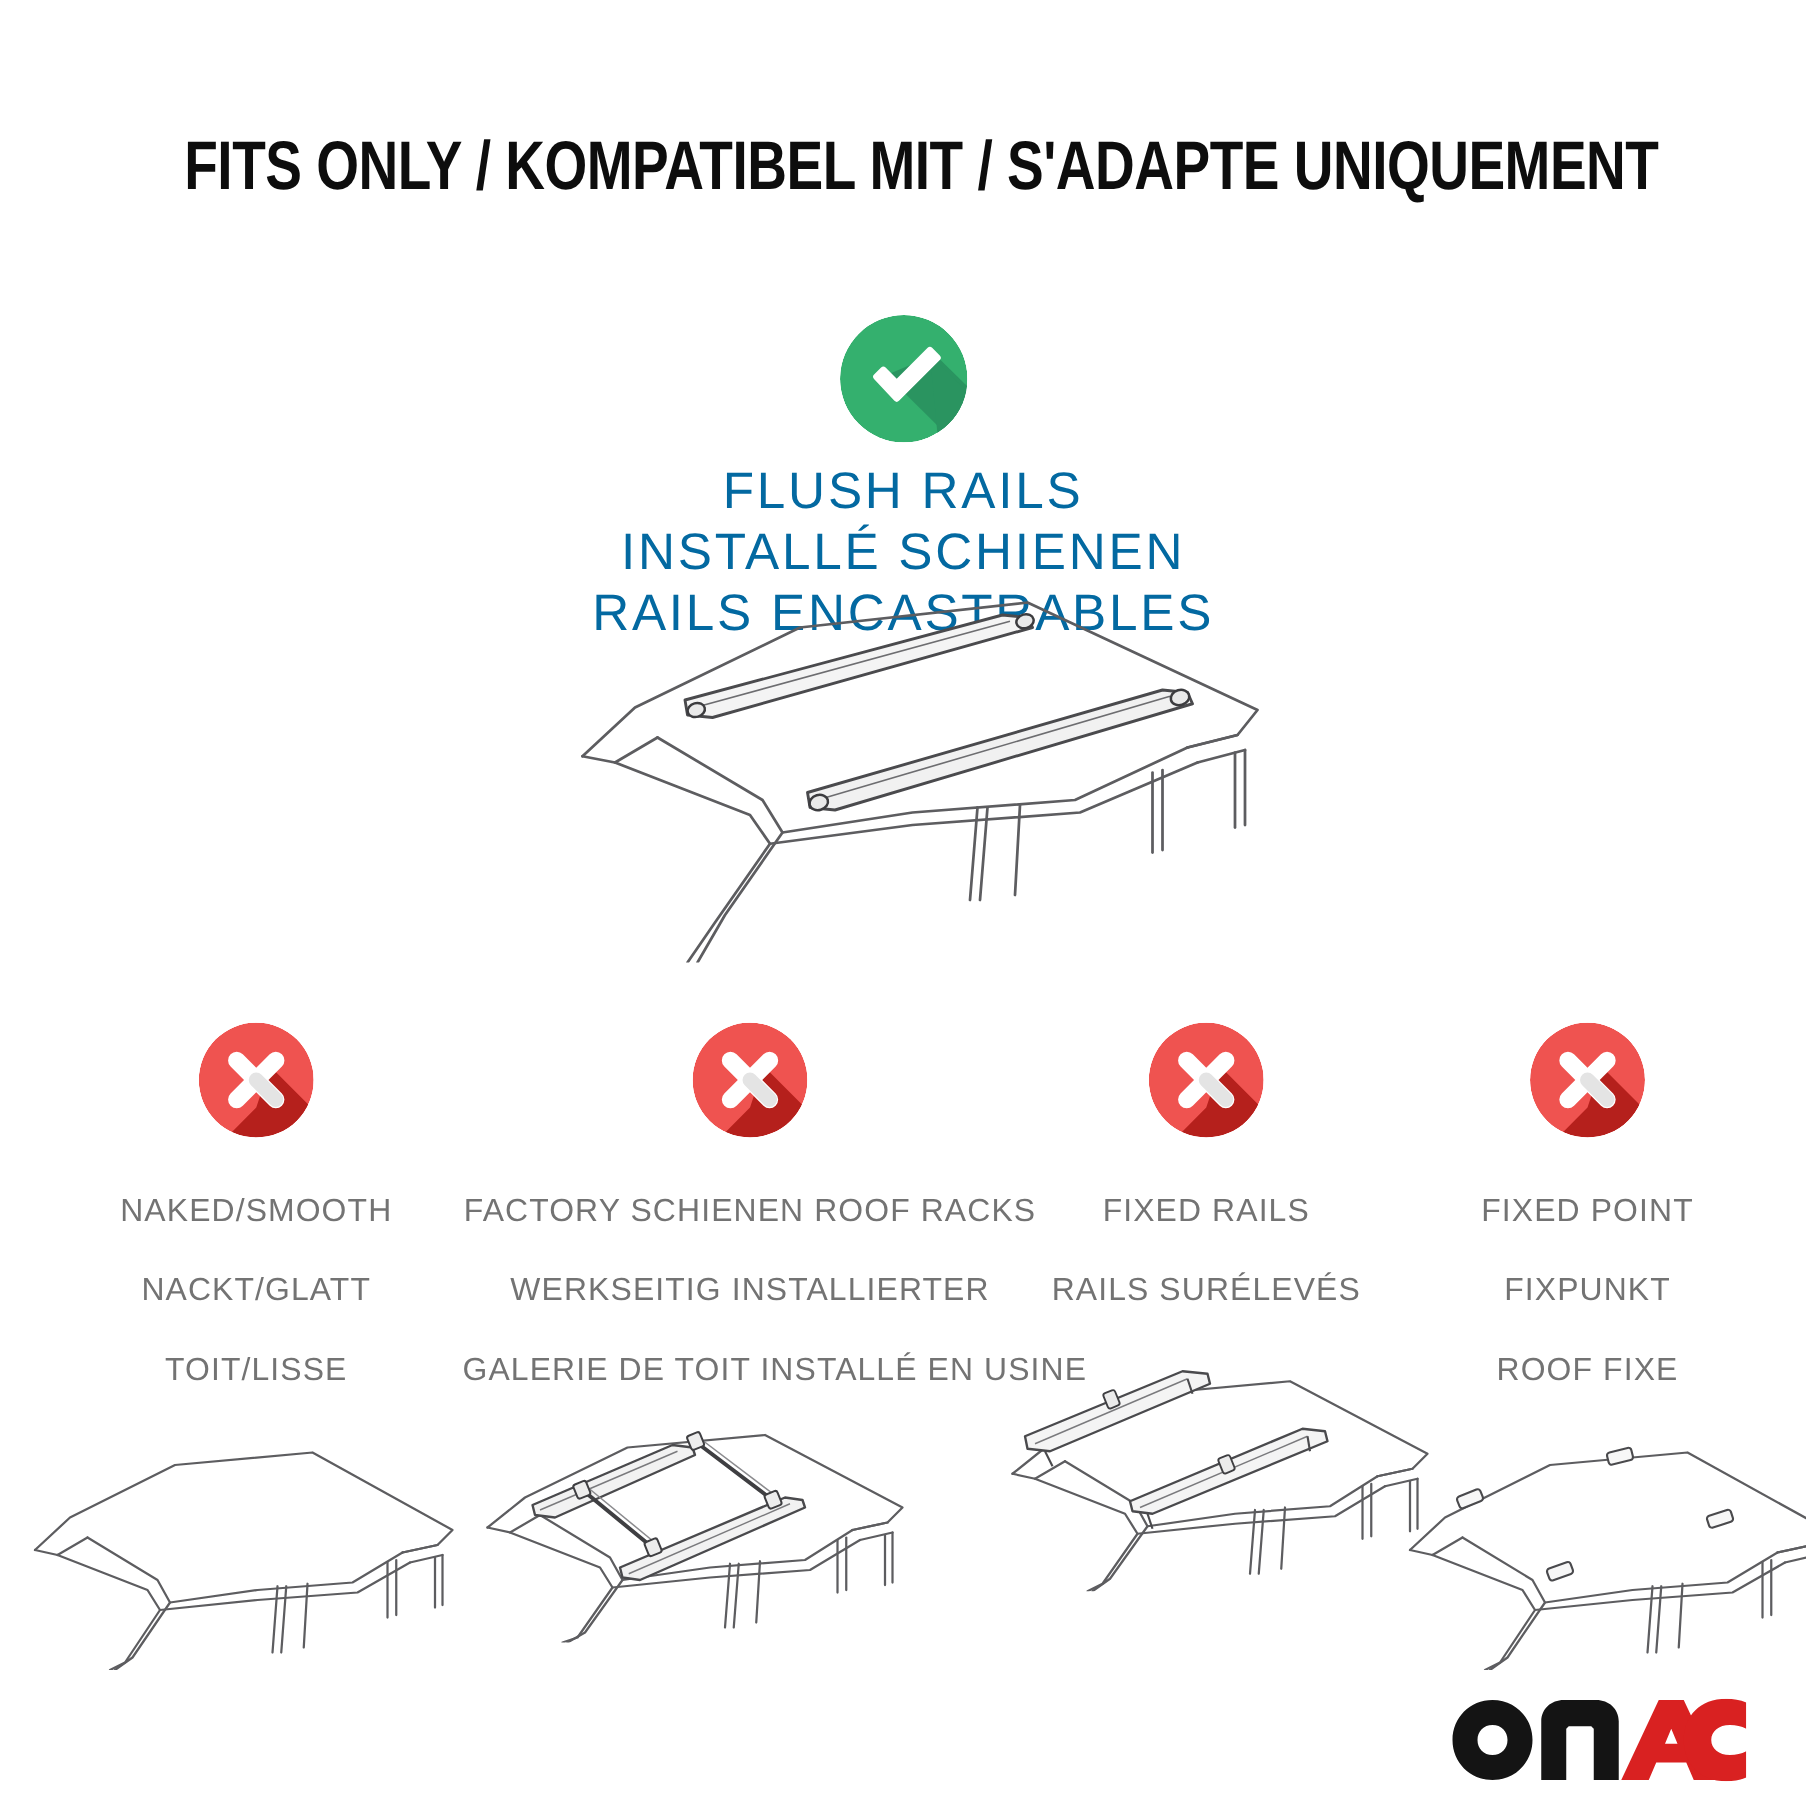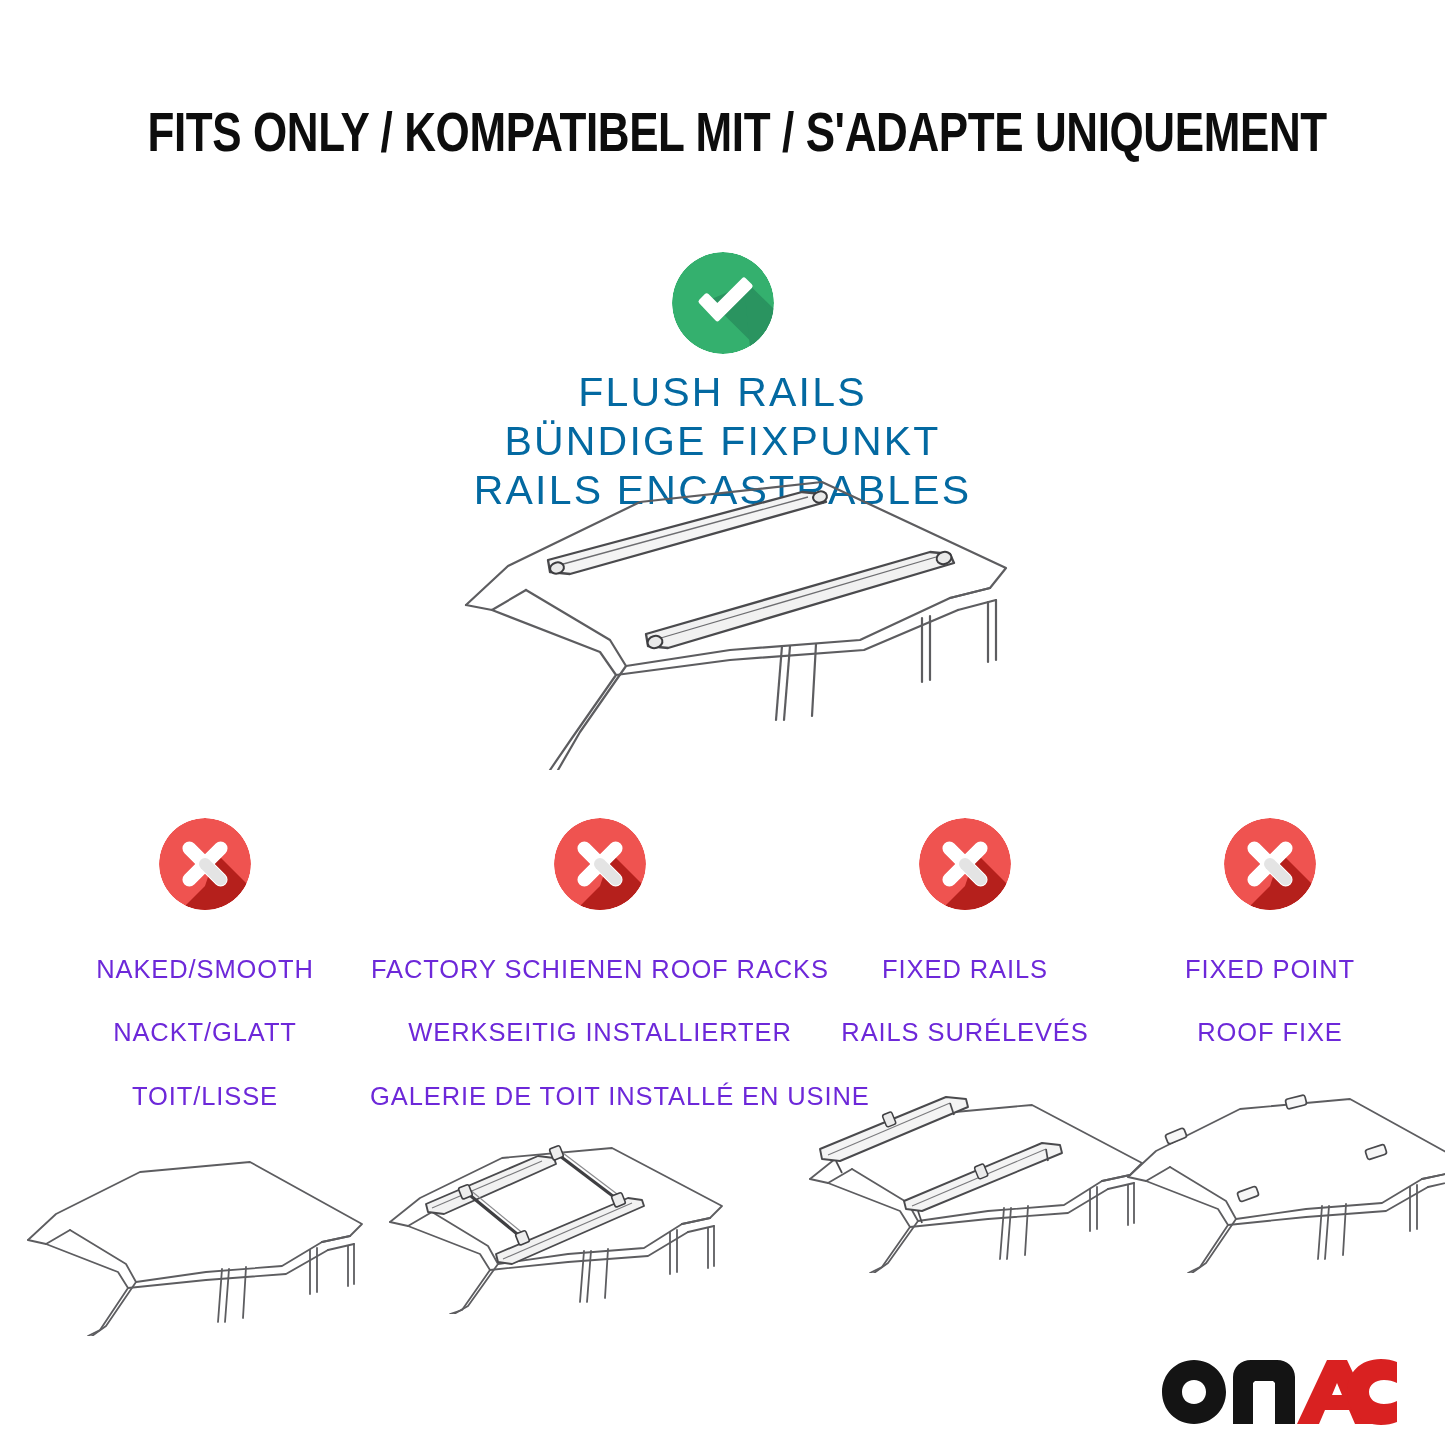--- a/index.html
+++ b/index.html
@@ -67,21 +67,21 @@
   .nf-col{
     position:absolute;top:0;
     text-align:center;
   }
   .nf-badge-wrap{height:104px;}
   .nf-badge{width:92px;height:92px;margin:0 auto;}
   .nf-labels{margin-top:8px;}
   .nf-label{
     font-size:25.5px;
     letter-spacing:0.9px;
-    color:#6d28d9;
+    color:#737373;
     line-height:1.23;
     white-space:nowrap;
     margin-top:32px;
   }
   .nf-illus{margin-top:6px;}
 
   
   #omac-logo{
     position:absolute;right:48px;bottom:20px;
     height:66px;
@@ -110,21 +110,21 @@
         <path d="M36.5 47 L52 62.5 L100 110 L100 56 L74.5 31 Z" fill="#2A9460"></path>
         <path d="M70.5 31 L100 60 L100 110 L78 110 Z" fill="#2A9460"></path>
 
         <path d="M28.5 48.5 L34 43 L44.5 53.5 L70.5 27.5 L76.5 33.5 L44.5 65.5 Z" fill="#ffffff" stroke="#ffffff" stroke-width="5" stroke-linejoin="round" stroke-linecap="round"></path>
       </g>
     </svg>
   </div>
 
   <div id="main-labels">
     <div class="main-label">FLUSH RAILS</div>
-    <div class="main-label">BÜNDIGE FIXPUNKT</div>
+    <div class="main-label">INSTALLÉ SCHIENEN</div>
     <div class="main-label">RAILS ENCASTRABLES</div>
   </div>
 </div>
 
 <div id="main-illus">
   <svg viewBox="0 0 600 300" width="600" height="300" aria-hidden="true">
     <g fill="none" stroke="#5d5d60" stroke-width="2.2" stroke-linejoin="round" stroke-linecap="round">
 
       <path d="M36 135 L78 96 L210 32 L392 12 L576 98 L560 118 L520 128"></path>
       <path d="M36 135 L62 140 L96 120"></path>
@@ -371,20 +371,21 @@
               <line x1="33" y1="33" x2="67" y2="67"></line>
               <line x1="67" y1="33" x2="33" y2="67"></line>
             </g>
             <line x1="50" y1="50" x2="67" y2="67" stroke="#e4e4e4" stroke-width="13" stroke-linecap="round"></line>
           </g>
         </svg>
       </div>
     </div>
     <div class="nf-labels">
       <div class="nf-label">FIXED POINT</div>
+      <div class="nf-label">FIXPUNKT</div>
       <div class="nf-label">ROOF FIXE</div>
     </div>
     <div class="nf-illus" style="margin-top:24px;">
       <svg viewBox="0 0 380 200" width="380" height="200" aria-hidden="true">
         <g fill="none" stroke="#5d5d60" stroke-width="1.8" stroke-linejoin="round" stroke-linecap="round">
           <path d="M18 104 L46 78 L130 36 L240 26 L352 88 L340 100 L312 106"></path>
           <path d="M18 104 L36 108 L60 94"></path>
           <path d="M60 94 L116 128 L126 146 L96 190 L82 200"></path>
           <path d="M36 108 L108 136 L118 152 L90 194 L78 200"></path>
           <path d="M126 146 L196 136 L272 130 L312 106"></path>

